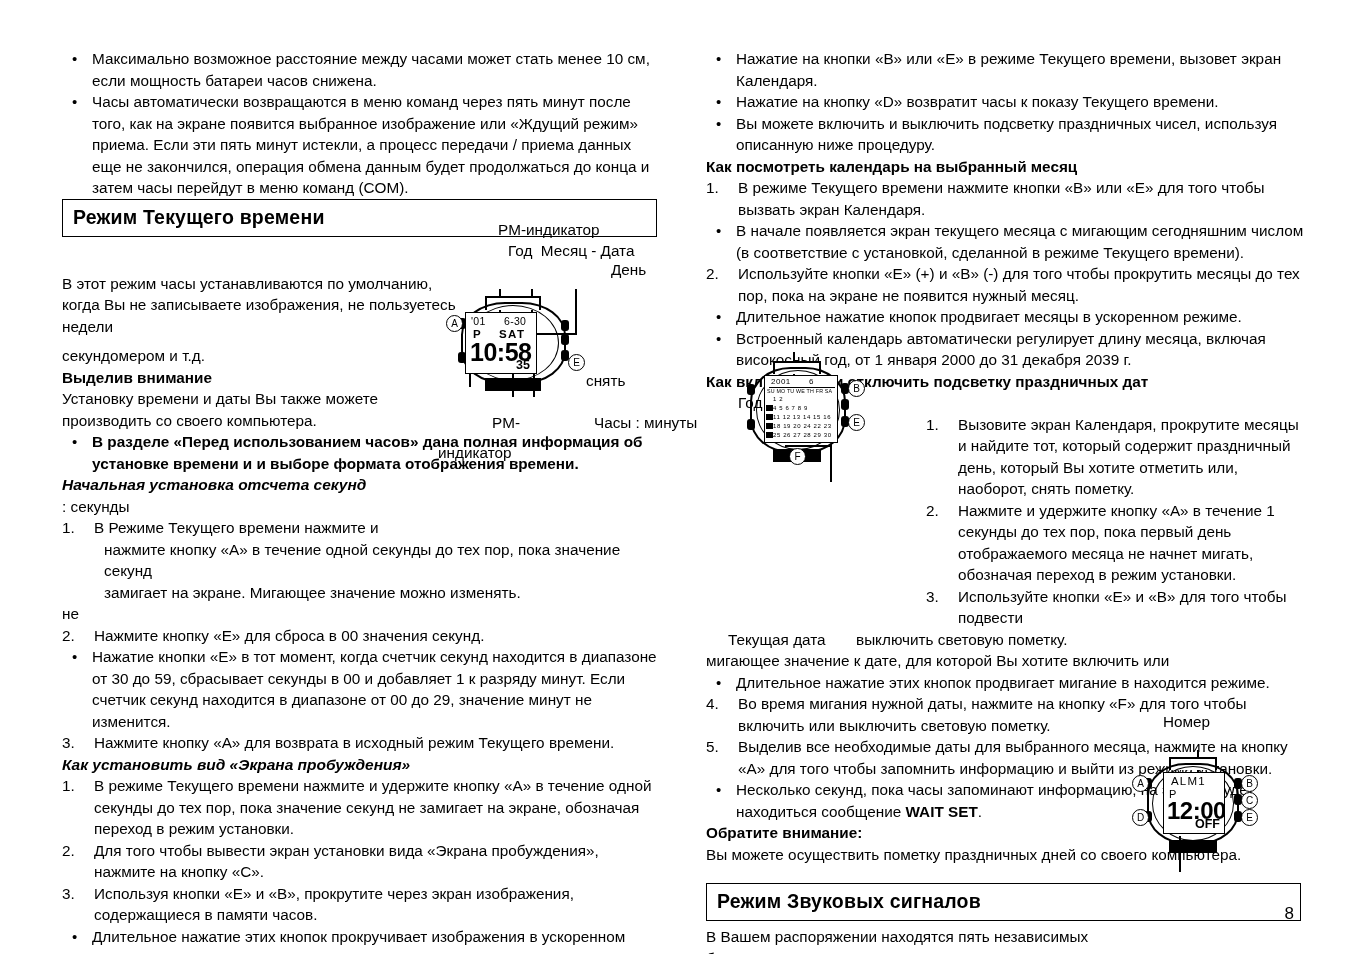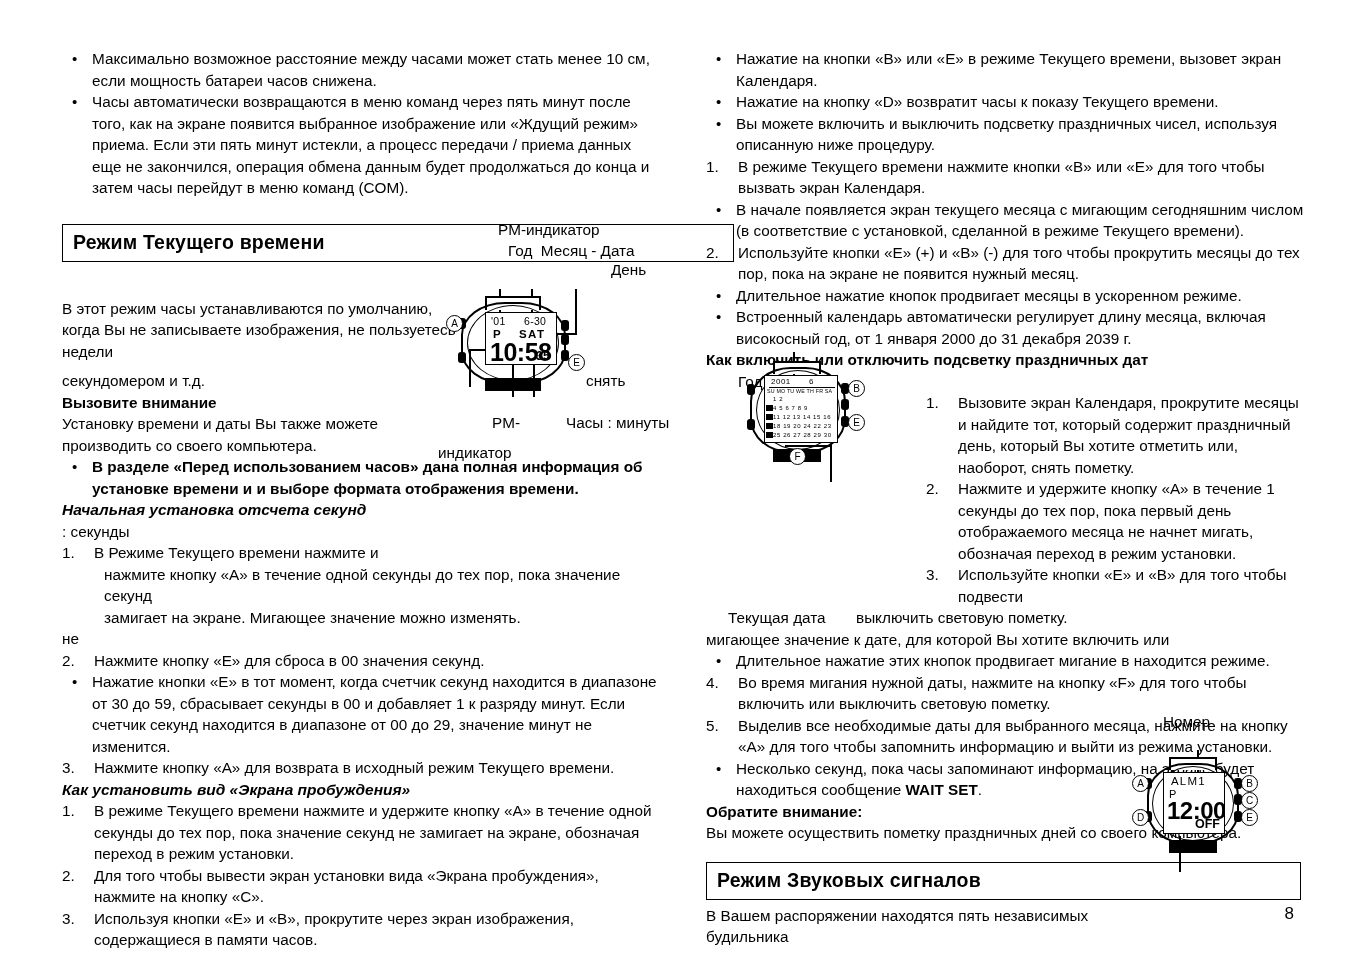--- a/index.html
+++ b/index.html
@@ -100,32 +100,32 @@
 
     <div class="bullet">
       <span class="dot">•</span>
       <span class="btxt">Максимально возможное расстояние между часами может стать менее 10 см, если мощность батареи часов снижена.</span>
     </div>
     <div class="bullet" style="margin-top:0px;">
       <span class="dot">•</span>
       <span class="btxt"> Часы автоматически возвращаются в меню команд через пять минут после того, как на экране появится выбранное изображение или «Ждущий режим» приема. Если эти пять минут истекли, а процесс передачи / приема данных еще не закончился, операция обмена данным будет продолжаться до конца и затем часы перейдут в меню команд (COM).</span>
     </div>
 
-    <div class="hdr-box" style="margin-top:25px;width:672px;">
+    <div class="hdr-box" style="width:595px;">
       <div class="t">Режим Текущего времени</div>
     </div>
 
     <div style="height:36px"></div>
 
     <div class="p">В этот режим часы устанавливаются по умолчанию,</div>
     <div class="p">когда Вы не записываете изображения, не пользуетесь</div>
     <div class="p">недели</div>
     <div style="height:8px"></div>
     <div class="p">секундомером и т.д.</div>
-    <div class="sub">Вызовите внимание</div>
+    <div class="sub">Выделив внимание</div>
     <div class="p">Установку времени и даты Вы также можете</div>
     <div class="p">производить со своего компьютера.</div>
 
     <div class="bullet">
       <span class="dot">•</span>
       <span class="btxt" style="width:355px;font-weight:bold;">В разделе «Перед использованием часов» дана полная информация об установке времени и и выборе формата отображения времени.</span>
     </div>
 
     <div class="subi">Начальная установка отсчета секунд</div>
     <div class="p">: секунды</div>
@@ -172,21 +172,21 @@
       <span class="btxt">Длительное нажатие этих кнопок прокручивает изображения в ускоренном режиме.</span>
     </div>
 
   </div>
 
   <span class="abs" style="left:498px;top:219px;">PM-индикатор</span>
   <span class="abs" style="left:508px;top:240px;">Год  Месяц - Дата</span>
   <span class="abs" style="left:611px;top:259px;">День</span>
   <span class="abs" style="left:586px;top:370px;">снять</span>
   <span class="abs" style="left:492px;top:412px;">PM-</span>
-  <span class="abs" style="left:566px;top:412px;">Часы : минуты</span>
+  <span class="abs" style="left:594px;top:412px;">Часы : минуты</span>
   <span class="abs" style="left:438px;top:442px;">индикатор</span>
 
   <div class="fig" style="left:455px;top:290px;width:170px;height:110px;">
 
     <div class="lead" style="left:44px;top:-1px;width:1.6px;height:62px;"></div>
     <div class="lead" style="left:76px;top:-1px;width:1.6px;height:30px;"></div>
     <div class="lead" style="left:120px;top:-1px;width:1.6px;height:44px;"></div>
     <div class="lead" style="left:75px;top:43px;width:47px;height:1.6px;"></div>
     <div class="lead" style="left:14px;top:59px;width:32px;height:1.6px;"></div>
     <div class="lead" style="left:14px;top:59px;width:1.6px;height:38px;"></div>
@@ -201,21 +201,21 @@
 
     <div class="btn" style="left:3px;top:28px;width:8px;height:11px;border-radius:3px;"></div>
     <div class="btn" style="left:3px;top:62px;width:8px;height:11px;border-radius:3px;"></div>
     <div class="btn" style="left:106px;top:30px;width:8px;height:11px;border-radius:3px;"></div>
     <div class="btn" style="left:106px;top:44px;width:8px;height:11px;border-radius:3px;"></div>
     <div class="btn" style="left:106px;top:60px;width:8px;height:11px;border-radius:3px;"></div>
 
     <div class="blabel" style="left:-9px;top:25px;">A</div>
     <div class="blabel" style="left:113px;top:64px;">E</div>
 
-    <div class="lcd lcd1" style="left:30px;top:22px;width:72px;height:53px;">
+    <div class="lcd lcd1" style="left:10px;top:22px;width:72px;height:62px;">
       <span class="yr">'01</span>
       <span class="md">6-30</span>
       <span class="pm">P</span>
       <span class="dw">SAT</span>
       <span class="tm">10:58</span>
       <span class="sec">35</span>
     </div>
   </div>
 
   <div class="col col-right">
@@ -226,20 +226,21 @@
     </div>
     <div class="bullet">
       <span class="dot">•</span>
       <span class="btxt">Нажатие на кнопку «D» возвратит часы к показу Текущего времени.</span>
     </div>
     <div class="bullet">
       <span class="dot">•</span>
       <span class="btxt">Вы можете включить и выключить подсветку праздничных чисел, используя описанную ниже процедуру.</span>
     </div>
 
+    <div class="sub">Как посмотреть календарь на выбранный месяц</div>
 
     <div class="num">
       <span class="n">1.</span>
       <span class="ntxt">В режиме Текущего времени нажмите кнопки «В» или «Е» для того чтобы вызвать экран Календаря.</span>
     </div>
     <div class="bullet">
       <span class="dot">•</span>
       <span class="btxt">В начале появляется экран текущего месяца с мигающим сегодняшним числом (в соответствие с установкой, сделанной в режиме Текущего времени).</span>
     </div>
     <div class="num">

